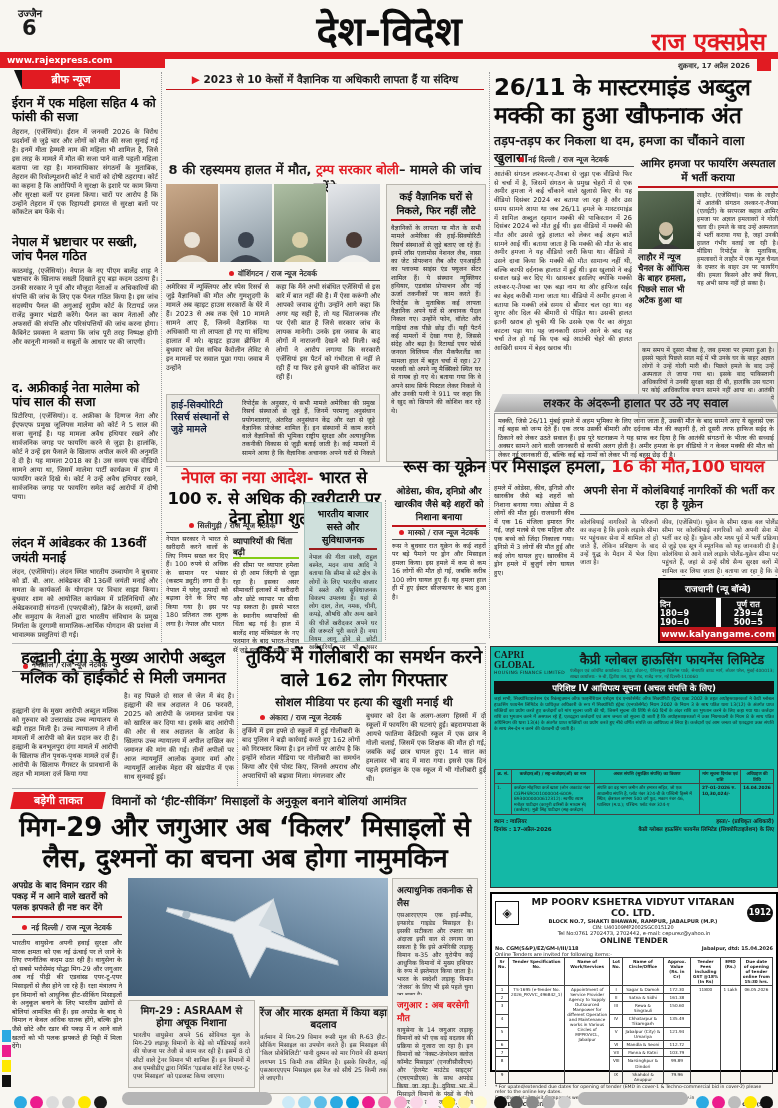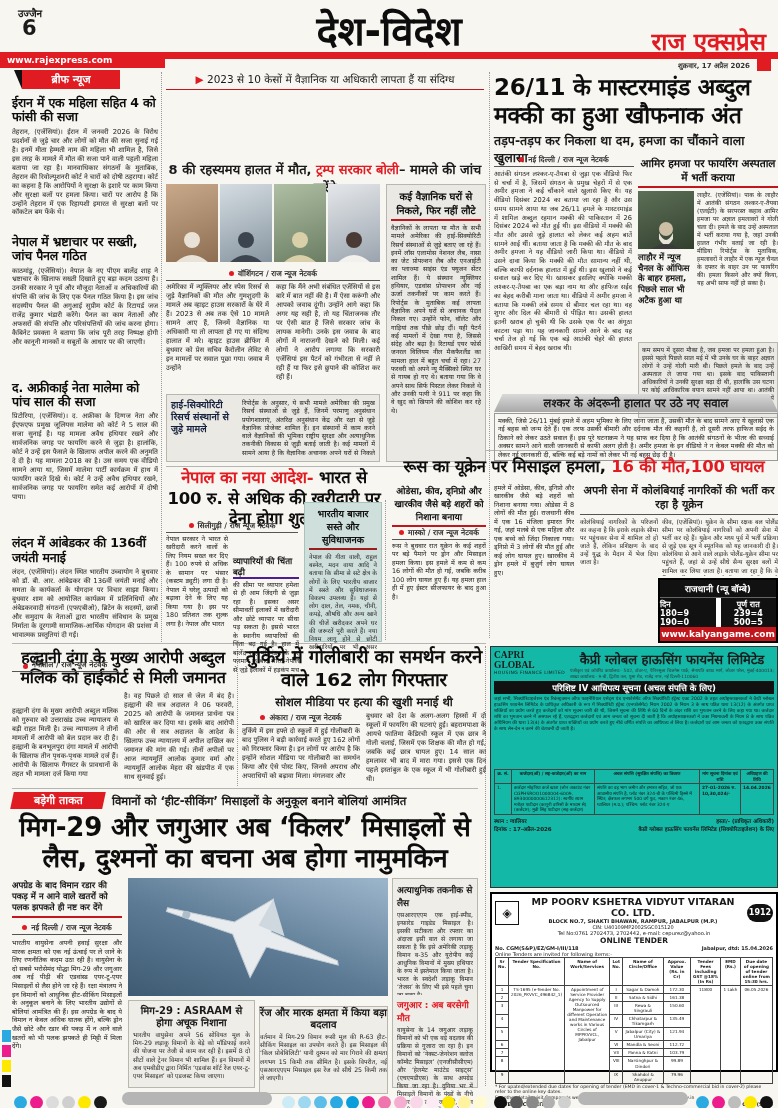--- a/index.html
+++ b/index.html
@@ -72,21 +72,21 @@
     <div>
       <div class="hl" style="font-size:12.5px;line-height:1.15;margin:6px 0 3px;">द. अफ्रीकाई नेता मालेमा को पांच साल की सजा</div>
       <div class="body-txt" style="height:118px;">प्रिटोरिया, (एजेंसियां)। द. अफ्रीका के दिग्गज नेता और ईएफएफ प्रमुख जूलियस मालेमा को कोर्ट ने 5 साल की सजा सुनाई है। यह मामला अवैध हथियार रखने और सार्वजनिक जगह पर फायरिंग करने से जुड़ा है। हालांकि, कोर्ट ने उन्हें इस फैसले के खिलाफ अपील करने की अनुमति दे दी है। यह मामला 2018 का है। उस समय एक वीडियो सामने आया था, जिसमें मालेमा पार्टी कार्यक्रम में हाथ में फायरिंग करते दिखे थे। कोर्ट ने उन्हें अवैध हथियार रखने, सार्वजनिक जगह पर फायरिंग समेत कई आरोपों में दोषी पाया।</div>
     </div>
     <div>
       <div class="hl" style="font-size:12.5px;line-height:1.15;margin:6px 0 3px;">लंदन में आंबेडकर की 136वीं जयंती मनाई</div>
       <div class="body-txt" style="height:104px;">लंदन, (एजेंसियां)। लंदन स्थित भारतीय उच्चायोग ने बुधवार को डॉ. बी. आर. आंबेडकर की 136वीं जयंती मनाई और समता के कार्यकर्ता के योगदान पर विचार साझा किया। बुधवार शाम को आयोजित कार्यक्रम में प्रतिनिधियों और अंबेडकरवादी संगठनों (एफएबीओ), ब्रिटेन के सदस्यों, छात्रों और समुदाय के नेताओं द्वारा भारतीय संविधान के प्रमुख निर्माता के दूरगामी सामाजिक-आर्थिक योगदान की प्रशंसा में भावात्मक प्रस्तुतियां दी गईं।</div>
     </div>
   </div>
 
-  <div class="abs ctr" style="left:166px;top:72px;width:318px;font-size:10.5px;font-weight:normal;border-bottom:1px solid #c0161c;padding-bottom:3px;">
+  <div class="abs ctr" style="left:166px;top:72px;width:318px;font-size:10.5px;font-weight:bold;border-bottom:1px solid #c0161c;padding-bottom:3px;">
     <span class="red">▶ </span><span>2023 से 10 केसों में वैज्ञानिक या अधिकारी लापता हैं या संदिग्ध</span>
   </div>
   <div class="abs ctr bold" style="left:166px;top:160px;width:318px;font-size:13px;">
     <span>8 की रहस्यमय हालत में मौत, </span><span class="red">ट्रम्प सरकार बोली</span><span>– मामले की जांच करेंगे</span>
   </div>
   <div class="abs" style="left:166px;top:184px;width:214px;display:flex;gap:2px;">
     <div class="photo" style="width:52px;height:78px;background:linear-gradient(160deg,#c9a98a,#8d6e52);">
         <svg width="40" height="34" viewBox="0 0 40 34">
           <circle cx="20" cy="10" r="8" fill="#e9e2d6"></circle>
           <path d="M2 34 Q20 16 38 34 Z" fill="#e9e2d6"></path>
@@ -157,21 +157,21 @@
 
   <div class="abs ctr hl" style="left:166px;top:468px;width:216px;font-size:16.5px;line-height:1.25;">
     <span class="red">नेपाल का नया आदेश-</span><span> भारत से 100 रु. से अधिक की खरीदारी पर देना होगा शुल्क</span>
   </div>
   <div class="abs byline" style="left:166px;top:520px;width:132px;">
     <span class="b-dot"></span>
       <span>सिलीगुड़ी / राज न्यूज नेटवर्क</span>
   </div>
   <div class="abs body-txt" style="left:166px;top:535px;width:62px;height:106px;font-size:6.4px;">नेपाल सरकार ने भारत से खरीदारी करने वालों के लिए नियम सख्त कर दिए हैं। 100 रुपये से अधिक के सामान पर भंसार (कस्टम ड्यूटी) लगा दी है। नेपाल में घरेलू उत्पादों को बढ़ावा देने के लिए यह किया गया है। इस पर 180 प्रतिशत तक शुल्क लगा है। नेपाल और भारत</div>
   <div class="abs" style="left:233px;top:535px;width:66px;">
-    <div class="bold" style="font-size:8.5px;border-bottom:2px solid #4c1d95;margin-bottom:2px;margin-top:20px;">व्यापारियों की चिंता बढ़ी</div>
+    <div class="bold" style="font-size:8.5px;border-bottom:2px solid #84cc16;margin-bottom:2px;">व्यापारियों की चिंता बढ़ी</div>
     <div class="body-txt" style="font-size:6.4px;height:92px;">की सीमा पर व्यापार हमेशा से ही आम जिंदगी से जुड़ा रहा है। इसका असर सीमावर्ती इलाकों में खरीदारी और छोटे व्यापार पर सीधा पड़ सकता है। इससे भारत के स्थानीय व्यापारियों की चिंता बढ़ गई है। हाल में बालेंद्र शाह मंत्रिमंडल के नए फरमान के बाद भारत-नेपाल से जुड़े इलाकों में हड़कंप मच गया है। इस आदेश में किसी कंपनी या सरकारी संस्था को भी कोई छूट नहीं दी गई है।</div>
   </div>
   <div class="abs tealbox" style="left:304px;top:502px;width:78px;height:140px;padding:4px;box-sizing:border-box;">
     <div class="boxtitle" style="font-size:9.5px;border-color:#9c1c1c;">भारतीय बाजार सस्ते और सुविधाजनक</div>
     <div class="body-txt" style="font-size:6.2px;margin-top:3px;height:98px;">नेपाल की गीता वाली, राहुल बस्नेत, मदन वाया आदि ने बताया कि सीमा से सटे क्षेत्र के लोगों के लिए भारतीय बाजार में सस्ते और सुविधाजनक विकल्प उपलब्ध हैं। यहां से लोग दाल, तेल, नमक, चीनी, कपड़े, औषधि और अन्य खाने की चीजें खरीदकर अपने घर की जरूरतें पूरी करते हैं। नया नियम लागू होने से छोटी खरीदारियों पर भी असर पड़ेगा।</div>
   </div>
 
   <div class="abs ctr hl" style="left:390px;top:454px;width:388px;font-size:16.5px;">
     <span>रूस का यूक्रेन पर मिसाइल हमला, </span><span class="red">16 की मौत,100 घायल</span>
   </div>

